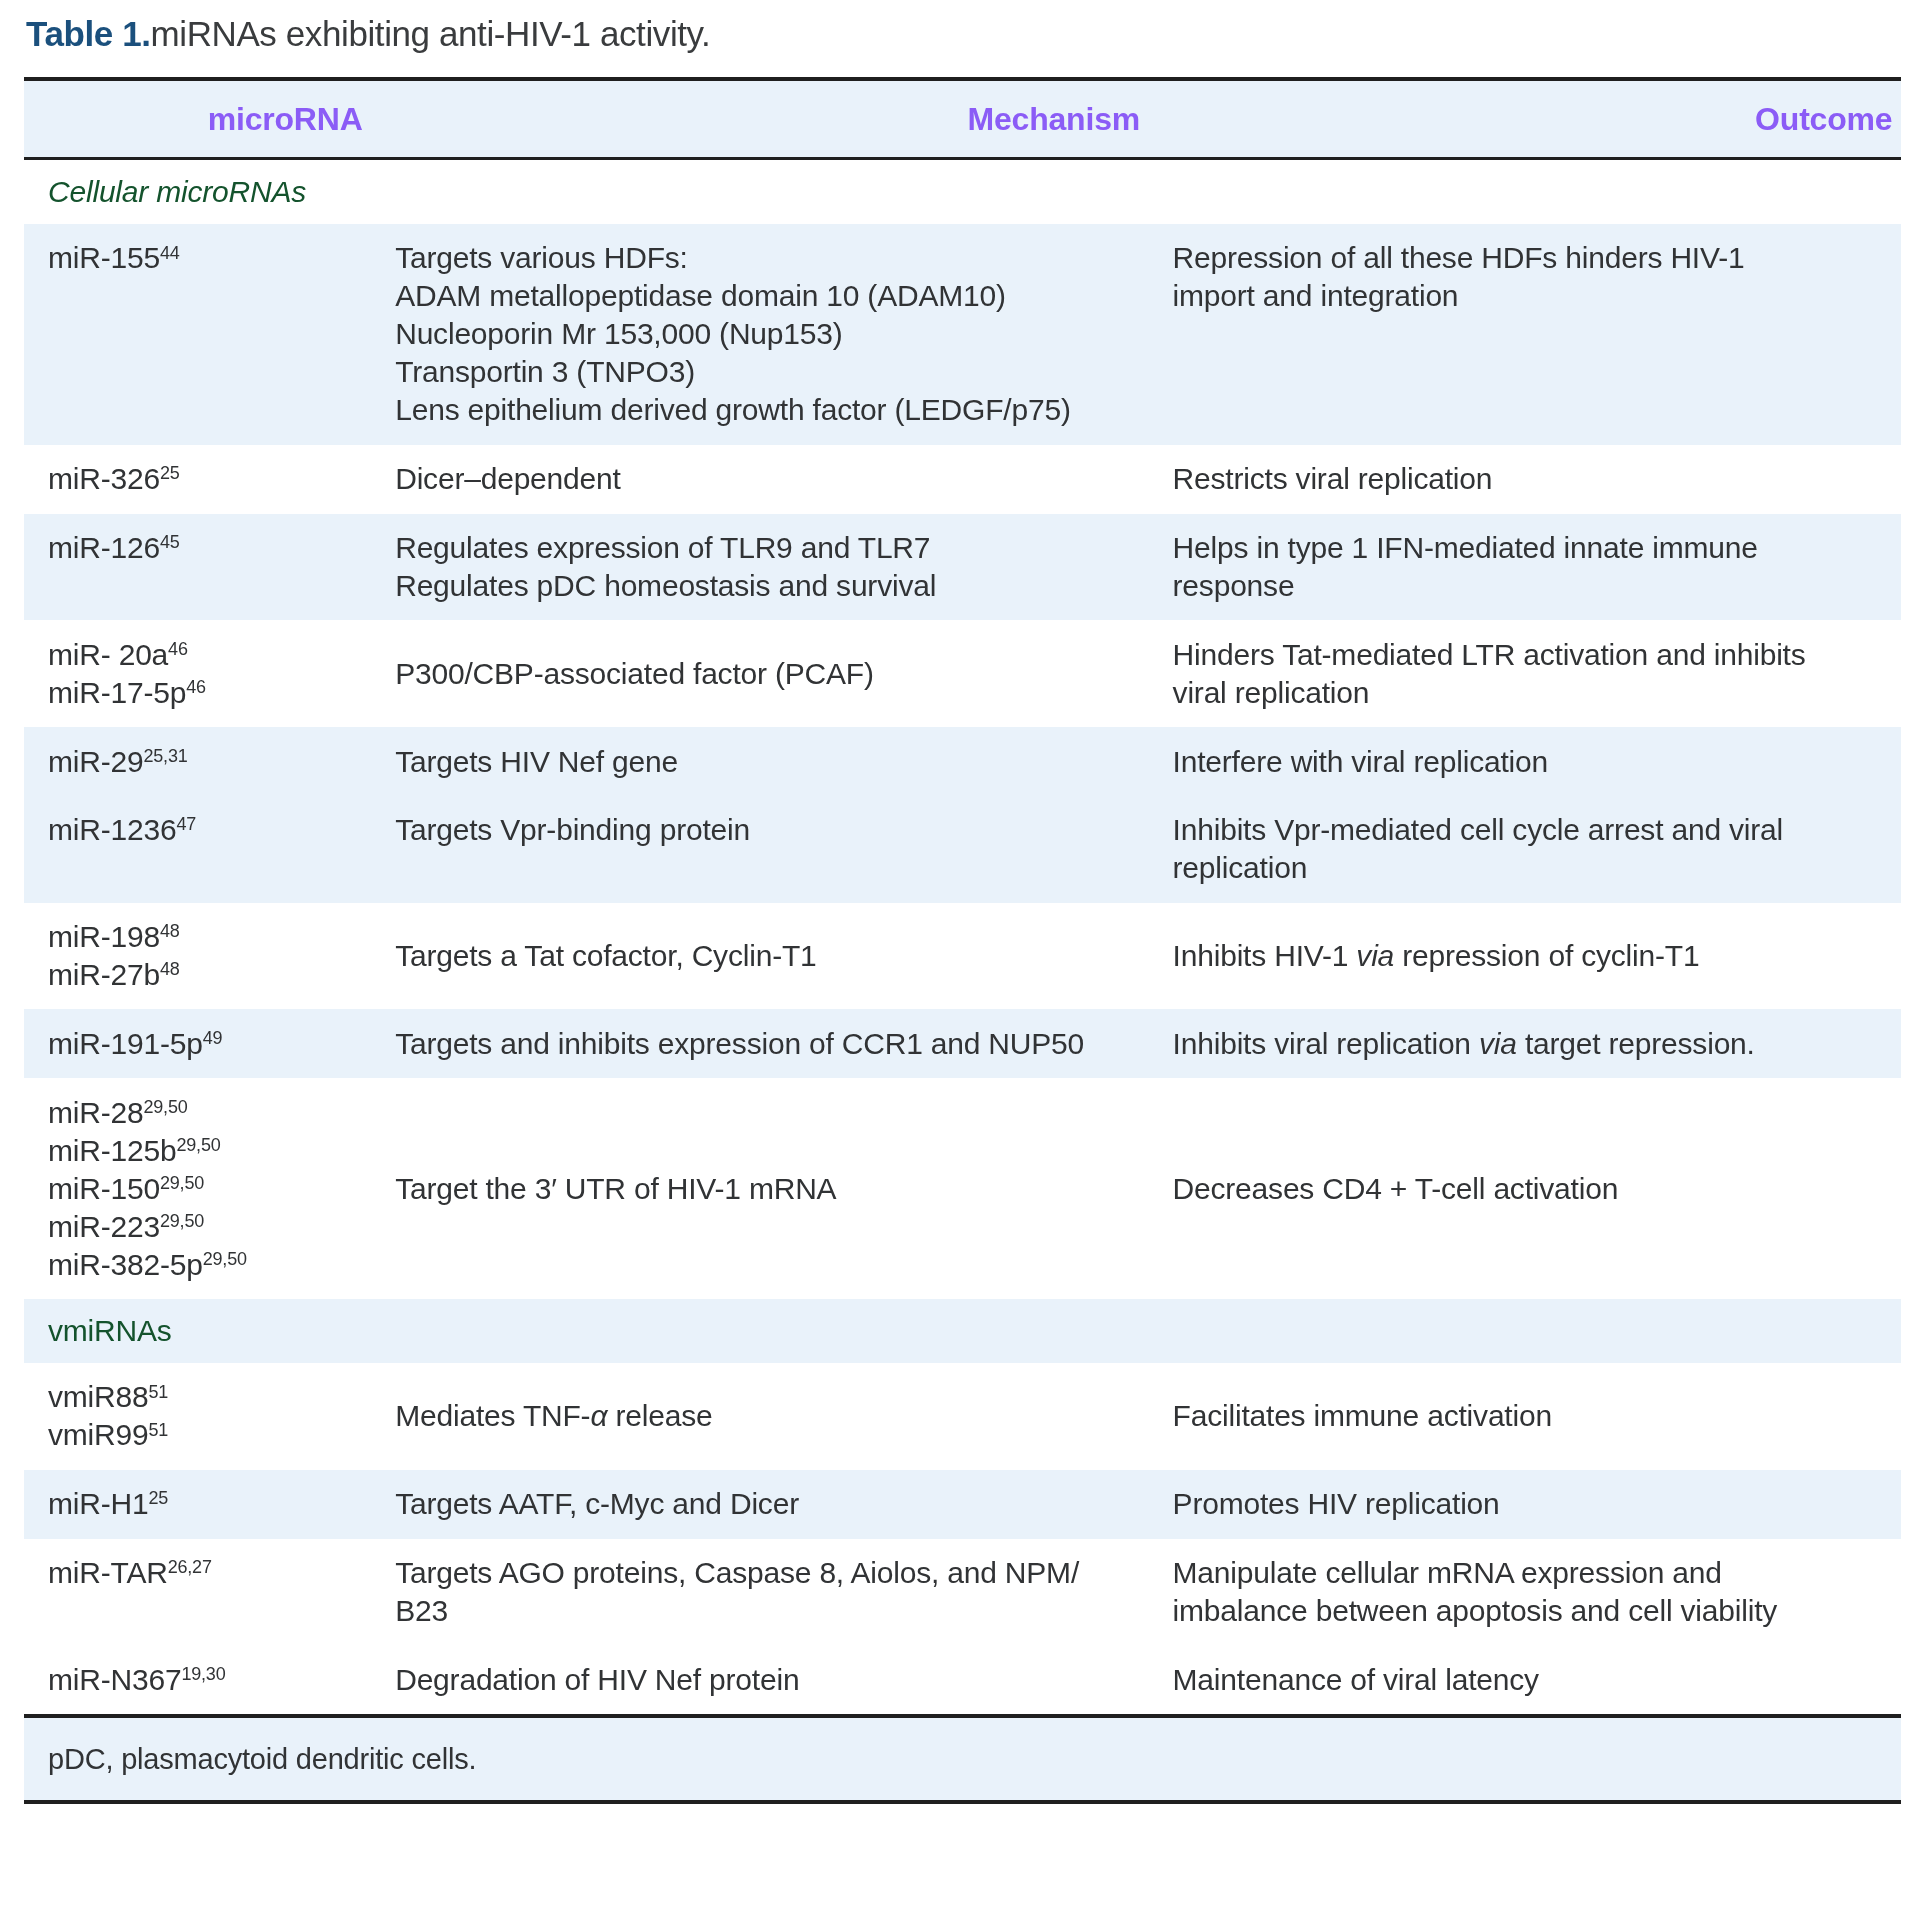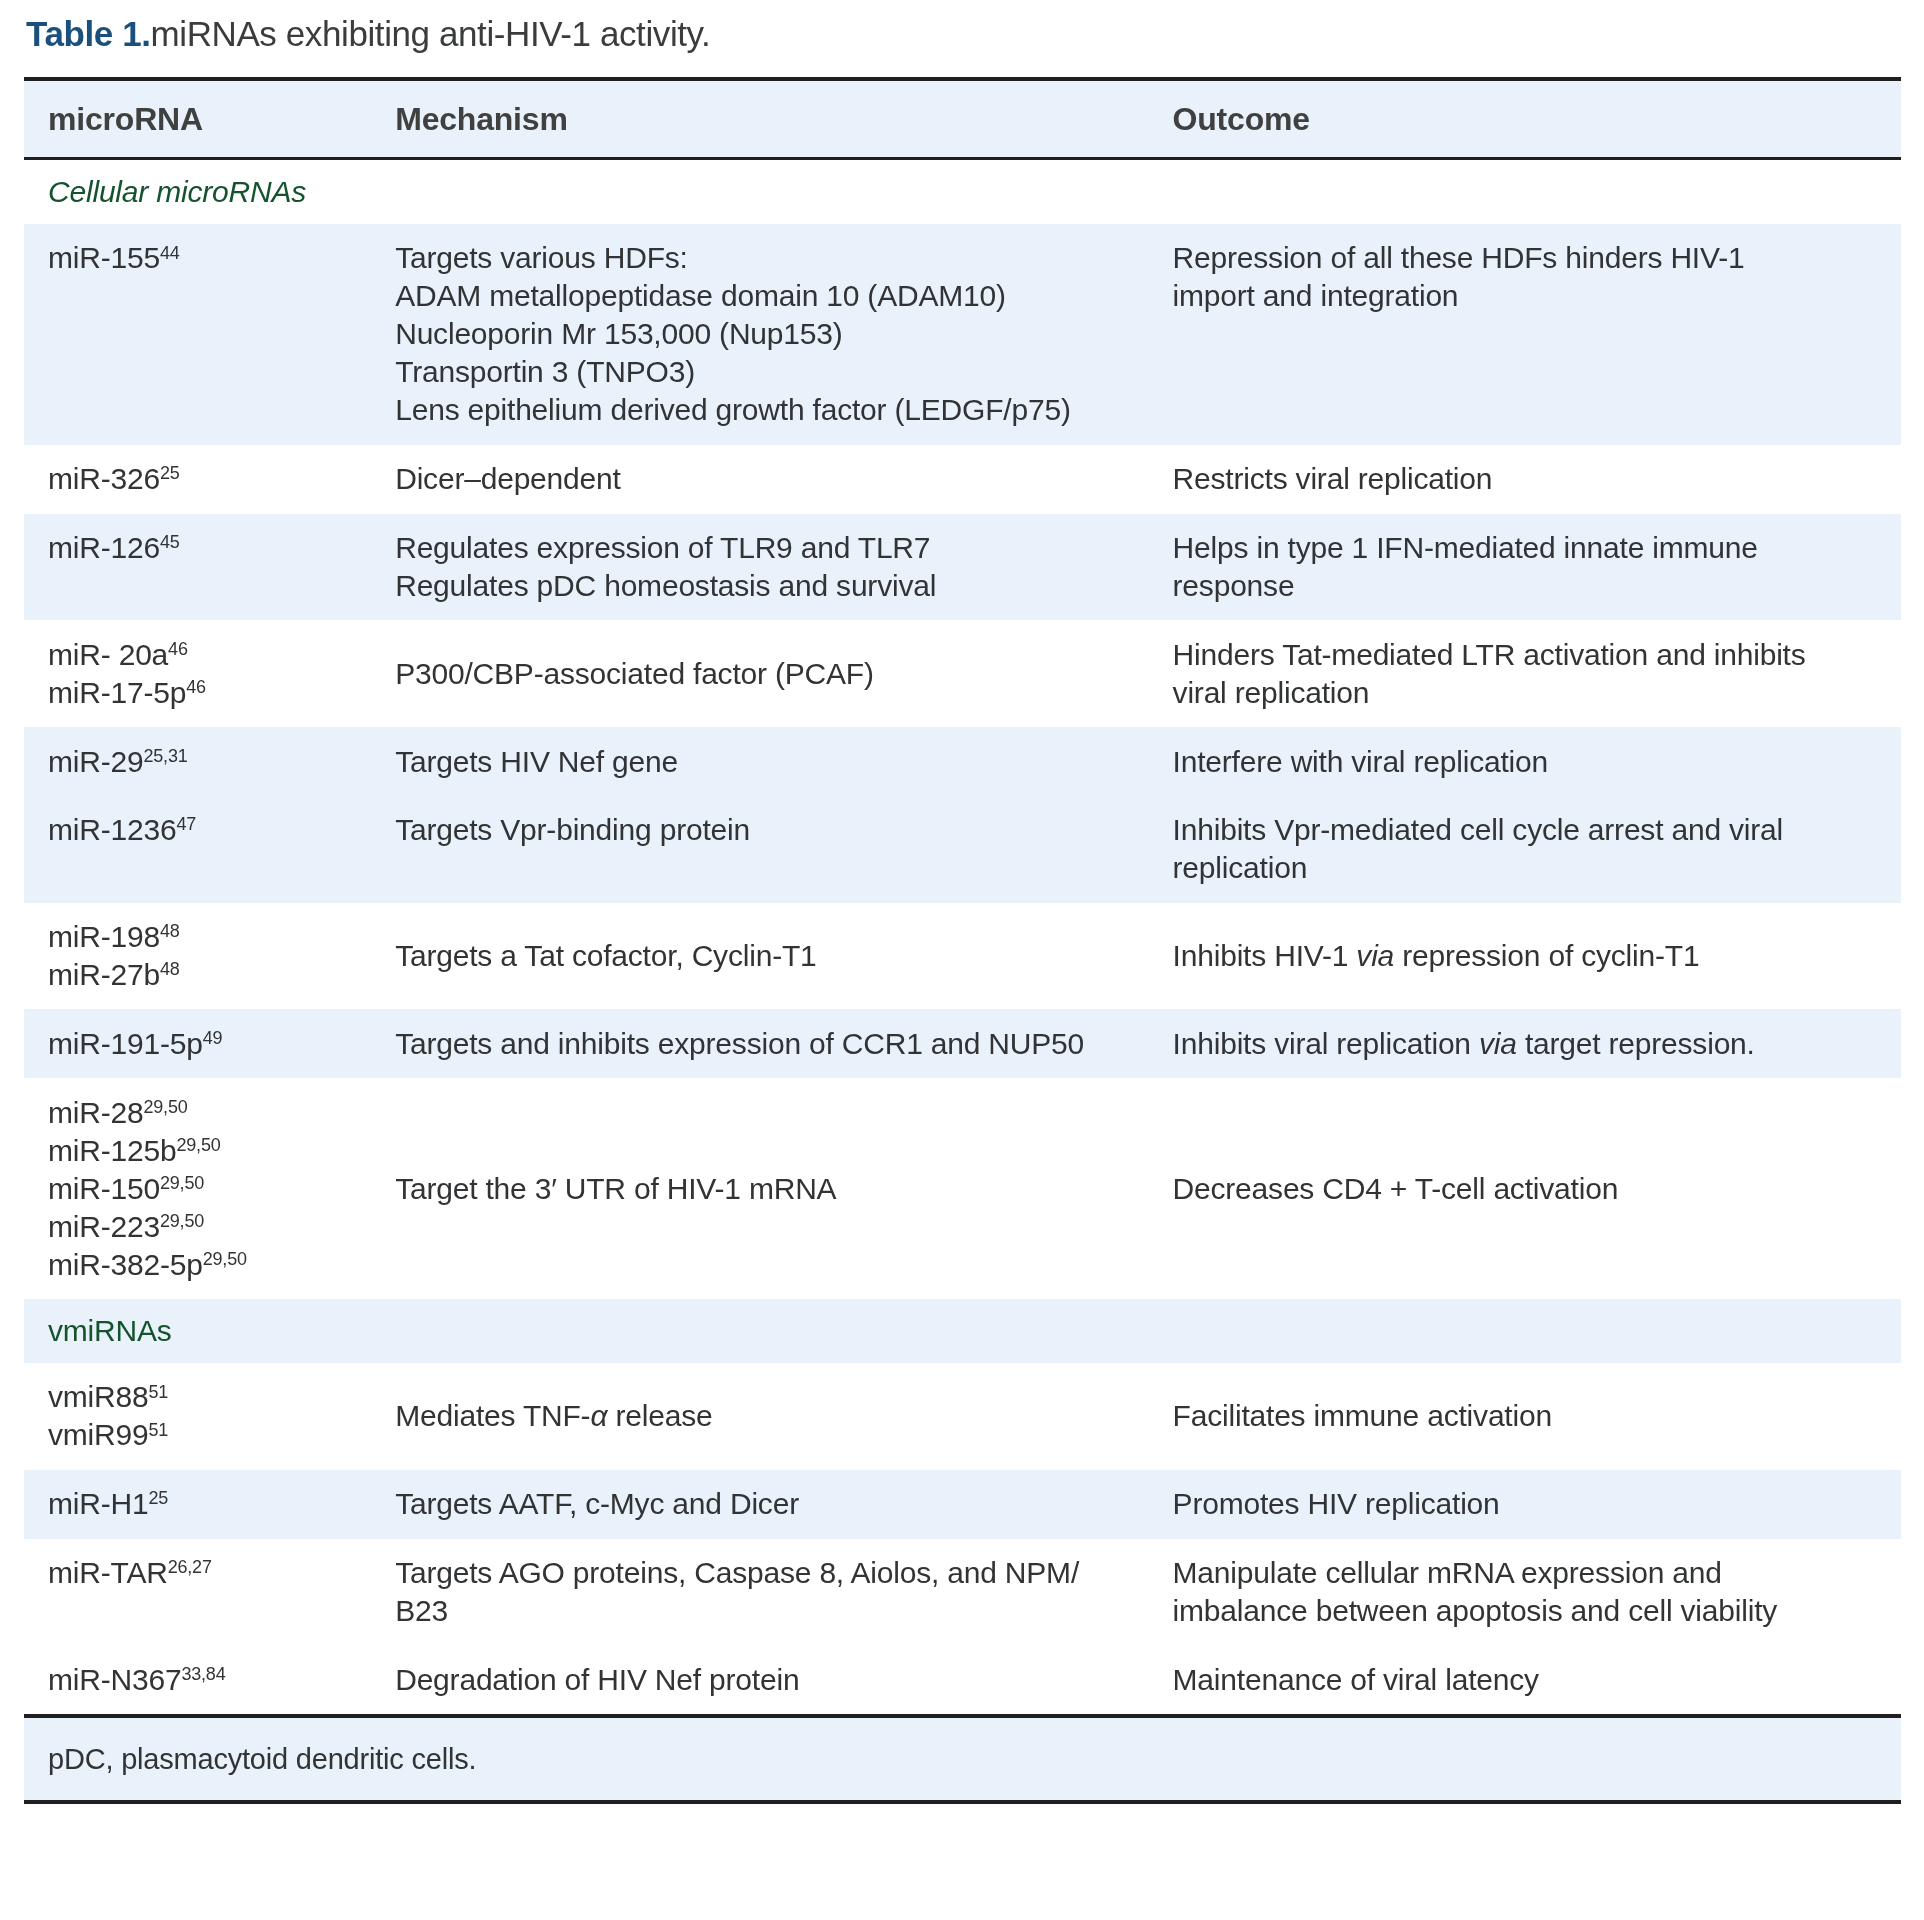--- a/index.html
+++ b/index.html
@@ -29,23 +29,23 @@
     border-bottom: 4.3px solid #1f1f1f;
     font-size: 30px;
     line-height: 38px;
     letter-spacing: -0.2px;
   }
   col.c1 { width: 347px; }
   col.c2 { width: 777px; }
   col.c3 { width: 752px; }
 
   thead th {
-    text-align: left;
+    text-align: right;
     font-weight: bold;
-    color: #404040;
+    color: #8b5cf6;
     background: #e9f2fa;
     padding: 19px 8.6px 19px 24px;
     border-bottom: 3.4px solid #1f1f1f;
     font-size: 32px;
   }
 
   tbody td {
     vertical-align: middle;
     padding: 15.4px 13.7px 15.4px 24px;
   }
@@ -247,21 +247,21 @@
             <div class="line">Targets AGO proteins, Caspase 8, Aiolos, and NPM/</div>
             <div class="line">B23</div>
           </td>
           <td>
             <div class="line">Manipulate cellular mRNA expression and</div>
             <div class="line">imbalance between apoptosis and cell viability</div>
           </td>
         </tr>
         <tr>
           <td>
-            <div class="line"><span>miR-N367</span><sup>33,84</sup></div>
+            <div class="line"><span>miR-N367</span><sup>19,30</sup></div>
           </td>
           <td>
             <div class="line">Degradation of HIV Nef protein</div>
           </td>
           <td>
             <div class="line">Maintenance of viral latency</div>
           </td>
         </tr>
       </tbody>
     <tfoot>

